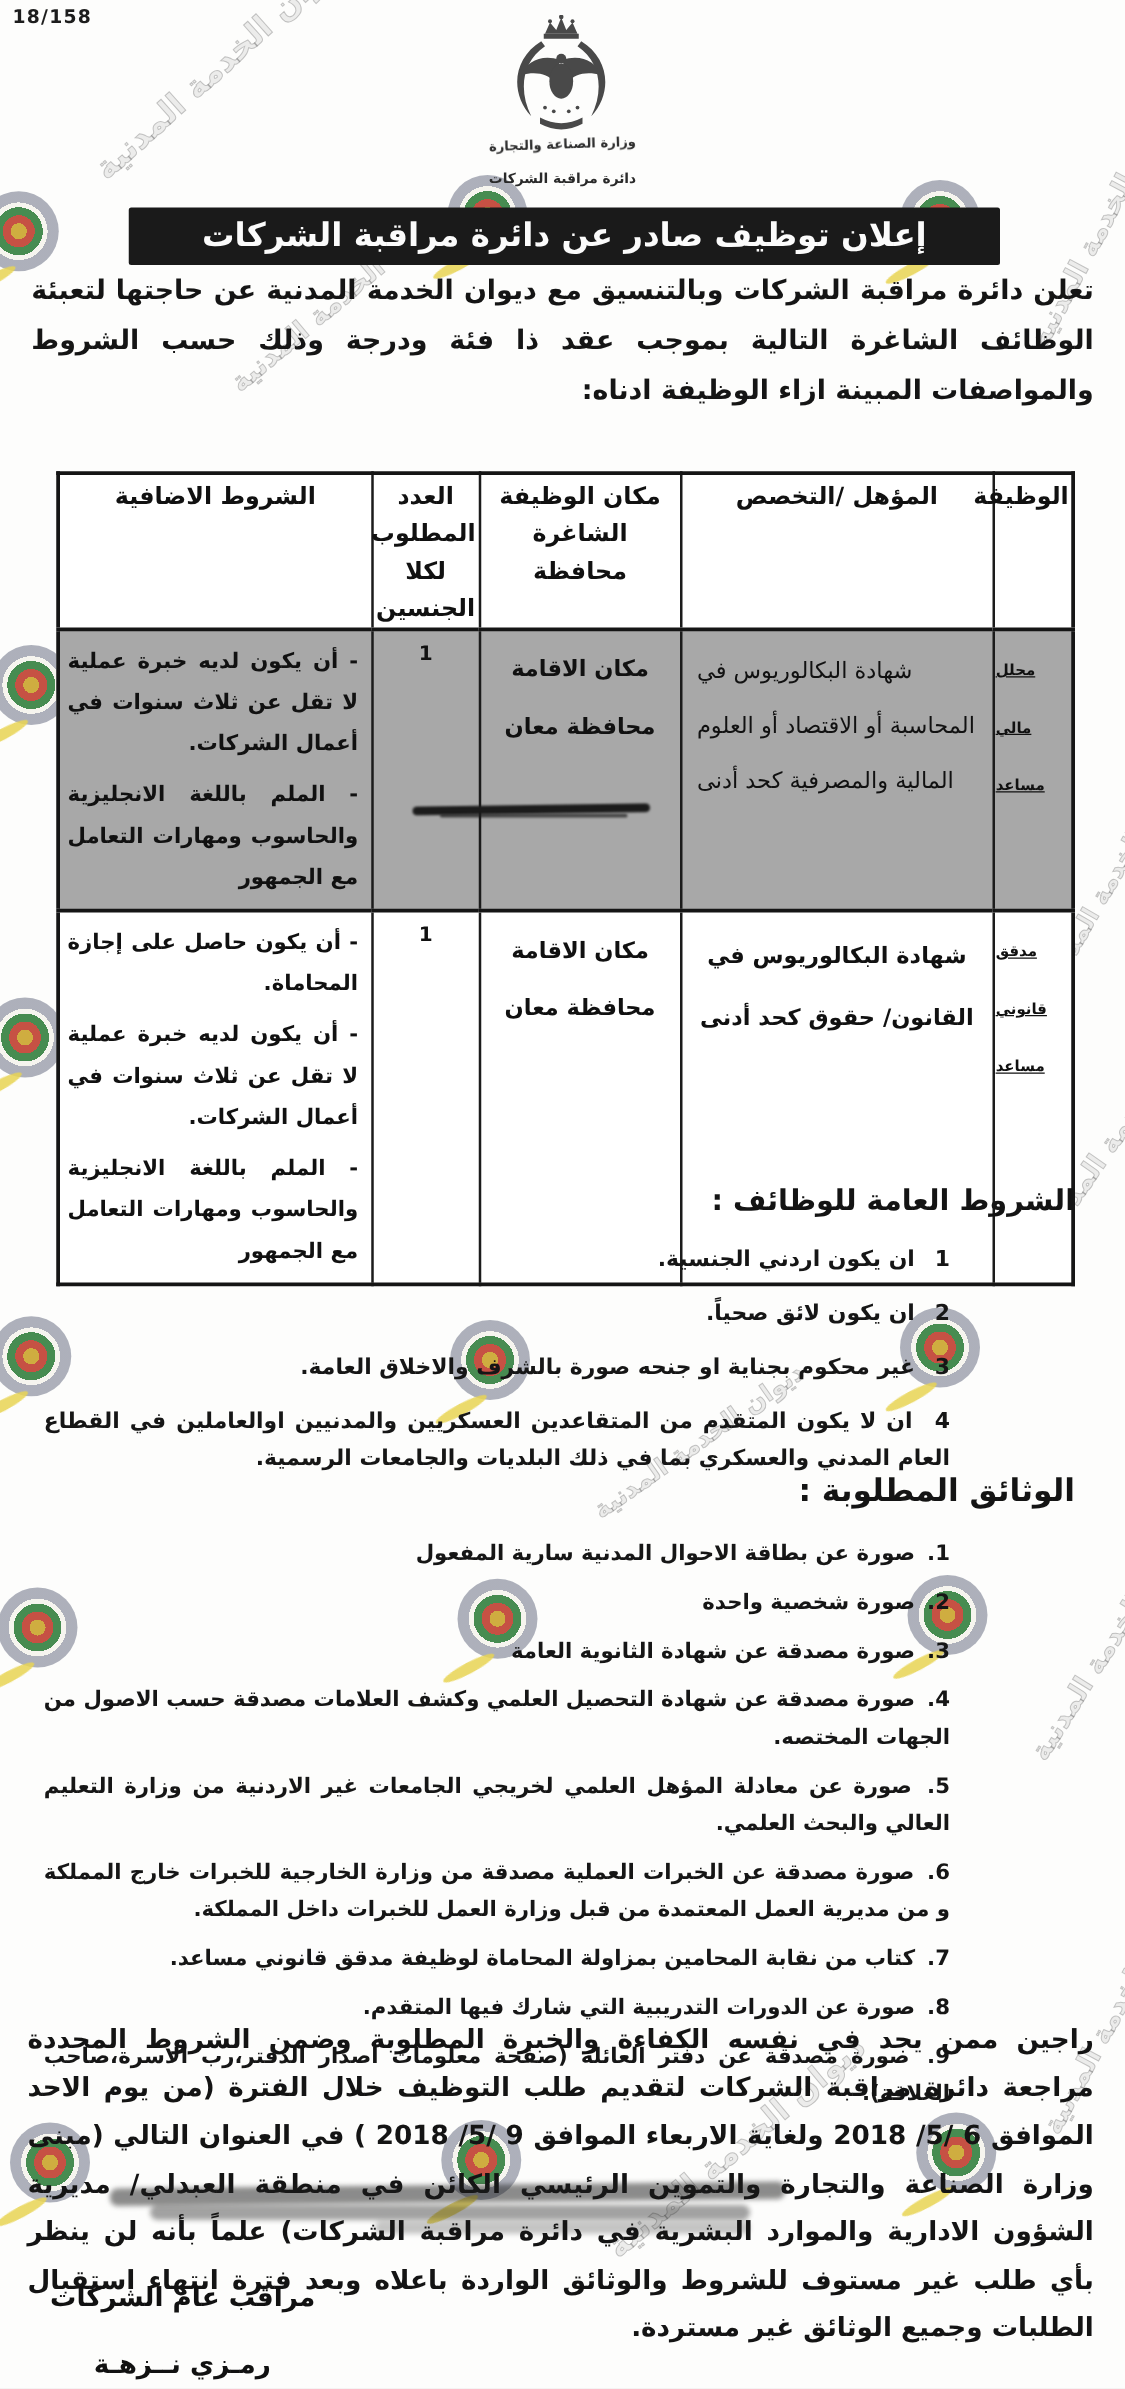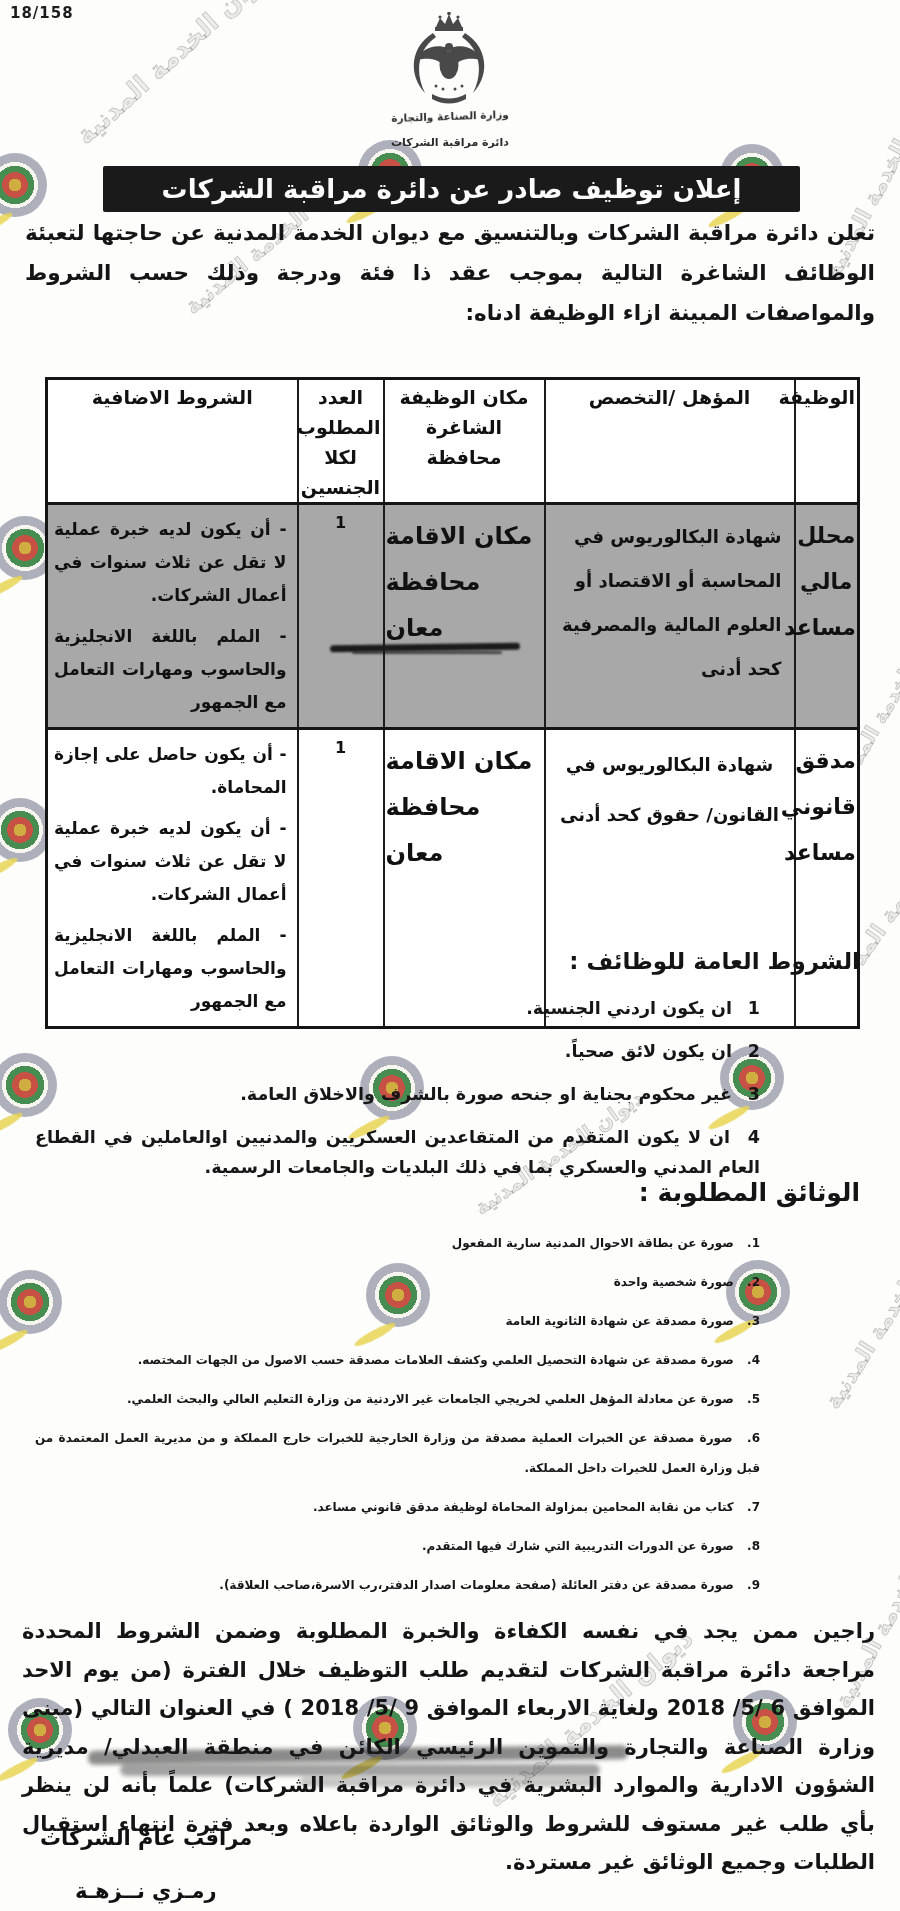--- a/index.html
+++ b/index.html
@@ -26,37 +26,37 @@
   
   table.jobs{position:absolute;left:45px;top:377px;width:812px;border-collapse:collapse;
     table-layout:fixed;direction:rtl;background:#fff;}
   table.jobs,table.jobs td,table.jobs th{border:2px solid #1b1b1b;}
   table.jobs{border:3px solid #151515;}
   table.jobs tr.hdr th{border-bottom:3px solid #151515;}
   table.jobs tr.r1 td{border-bottom:3px solid #151515;}
   th{vertical-align:top;padding:2px 2px 0 2px;font-size:19px;font-weight:700;line-height:30px;text-align:center;}
   td{vertical-align:top;}
   .hl td{background:#a8a8a8;}
-  .cell-job{text-align:center;font-size:22px;font-weight:700;line-height:46px;padding-top:8px;}
-  .cell-qual1{text-align:right;font-size:18px;font-weight:700;line-height:44px;padding:10px 12px 0 12px;}
+  .cell-job{text-align:left;font-size:12px;font-weight:700;line-height:46px;padding-top:8px;text-decoration:underline;}
+  .cell-qual1{text-align:left;font-size:18px;font-weight:400;line-height:44px;padding:10px 12px 0 12px;}
   .cell-qual2{text-align:center;font-size:18px;font-weight:700;line-height:50px;padding:10px 12px 0 12px;}
-  .cell-loc{text-align:left;font-size:24px;font-weight:700;line-height:46px;padding-top:8px;}
+  .cell-loc{text-align:center;font-size:18px;font-weight:700;line-height:46px;padding-top:8px;}
   .cell-count{text-align:center;font-size:16px;font-weight:700;padding-top:8px;}
   .cell-cond{padding:8px 10px 0 6px;}
   .cell-cond p{margin:0 0 8px 0;direction:rtl;text-align:justify;font-size:17px;font-weight:700;line-height:33px;}
   
   .sec-heading{right:40px;direction:rtl;font-weight:700;color:#141414;}
   .gen-heading{top:948px;font-size:23px;}
   .doc-heading{top:1178px;font-size:25px;}
   .num-list{right:140px;left:35px;direction:rtl;}
   .gen-list{top:993px;}
   .doc-list{top:1228px;}
   .num-item{text-align:justify;font-weight:700;color:#161616;}
   .gen-list .num-item{font-size:17.5px;line-height:30px;margin-bottom:13px;}
-  .doc-list .num-item{font-size:12px;line-height:30px;margin-bottom:9px;}
+  .doc-list .num-item{font-size:17px;line-height:30px;margin-bottom:9px;}
   .it-num{display:inline-block;min-width:22px;font-weight:700;}
   
   .closing{left:22px;right:25px;top:1612px;direction:rtl;text-align:justify;
     font-size:21px;font-weight:700;line-height:38.5px;color:#141414;}
   .sig-title{left:40px;top:1826px;font-size:21px;font-weight:700;direction:rtl;filter:blur(.2px);}
   .sig-name{left:75px;top:1866px;font-size:21px;font-weight:700;direction:rtl;filter:blur(.2px);margin-top:13px;}
   
   .stamp{width:64px;height:64px;border-radius:50%;filter:blur(.6px);opacity:.88;
     background:radial-gradient(closest-side,
       #c9a227 0 20%, #bf3a2b 20% 40%, #2e7d3a 40% 60%,

